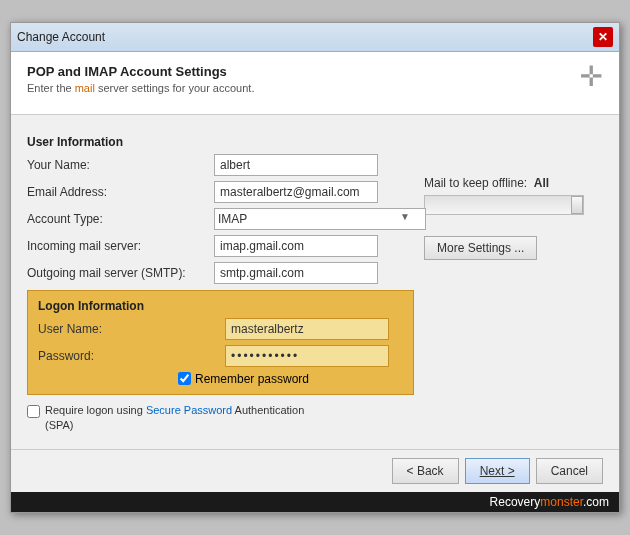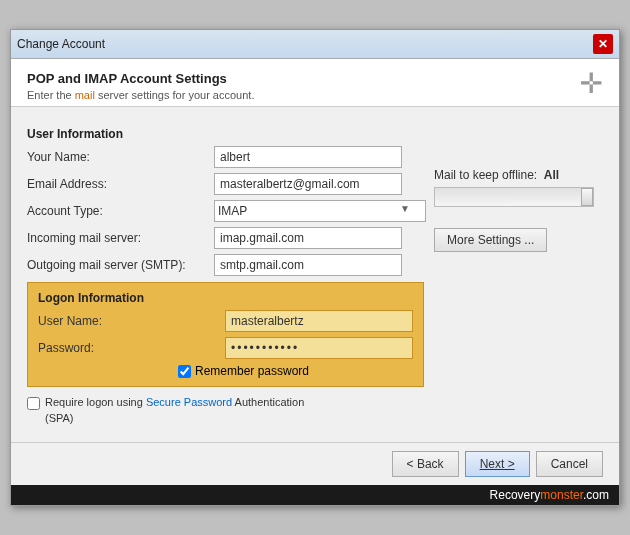--- a/index.html
+++ b/index.html
@@ -42,21 +42,21 @@
       cursor: pointer;
       font-size: 12px;
       font-weight: bold;
       display: flex;
       align-items: center;
       justify-content: center;
       border-radius: 2px;
     }
     .header-section {
       background: white;
-      padding: 12px 16px 5px 16px;
+      padding: 12px 16px 20px 16px;
       display: flex;
       justify-content: space-between;
       align-items: flex-start;
       border-bottom: 1px solid #ccc;
     }
     .header-title {
       font-weight: bold;
       font-size: 13px;
       color: #222;
       margin-bottom: 3px;
@@ -90,21 +90,21 @@
       margin-bottom: 5px;
       gap: 27px;
     }
     .form-label {
       width: 160px;
       font-size: 12px;
       color: #333;
       text-align: left;
     }
     .form-input {
-      width: 188px;
+      width: 164px;
       height: 22px;
       border: 1px solid #aaa;
       background: white;
       padding: 2px 5px;
       font-size: 12px;
       color: #333;
     }
     .select-input {
       width: 212px;
       height: 22px;

